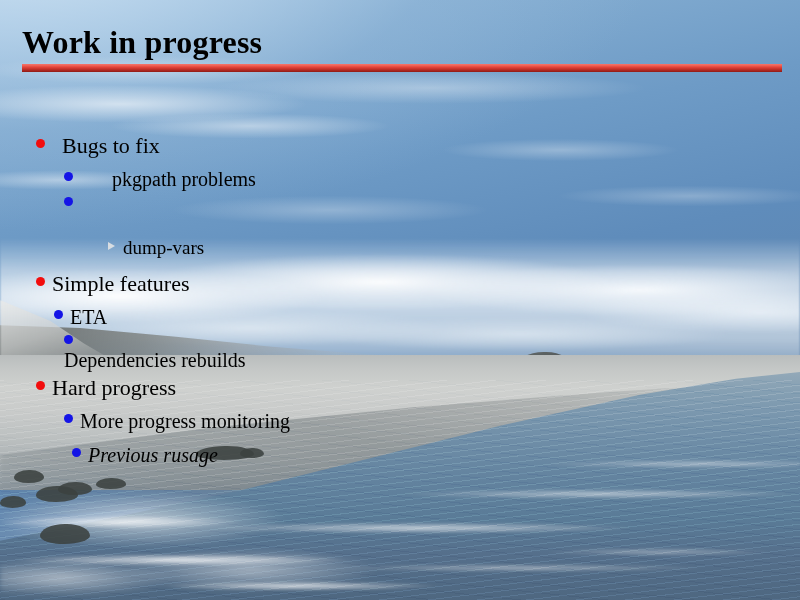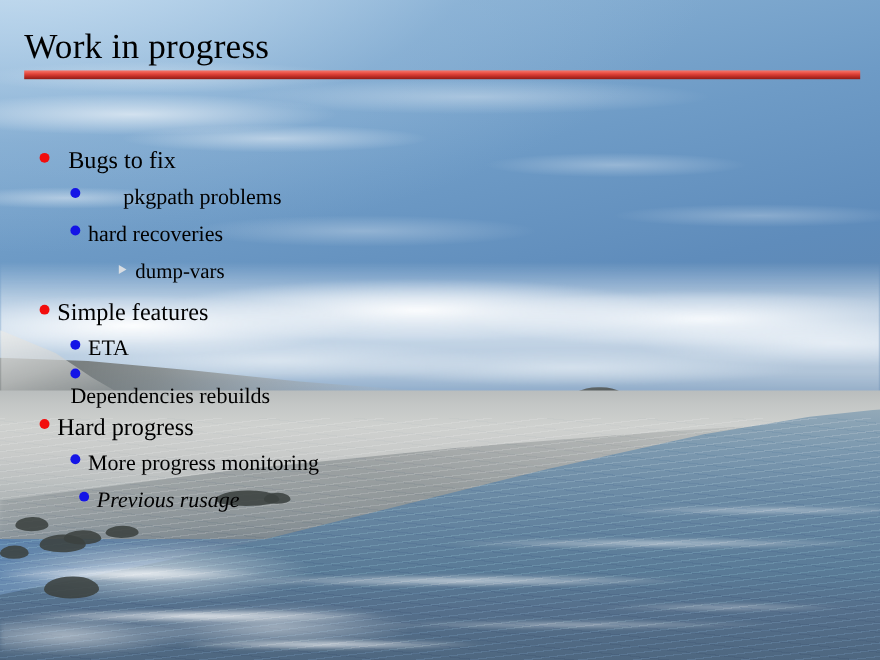--- a/index.html
+++ b/index.html
@@ -142,21 +142,21 @@
   }
   
   .kelp { position: absolute; background: #3c4240; border-radius: 50% 46% 52% 48% / 60% 58% 42% 40%; filter: blur(0.7px); opacity: .88; }
 
   
   .title {
     position: absolute;
     left: 22px;
     top: 24px;
     font-size: 32px;
-    font-weight: normal;
+    font-weight: bold;
     color: #000;
     letter-spacing: 0.2px;
     white-space: nowrap;
   }
   .title-rule {
     position: absolute;
     left: 22px;
     top: 64px;
     width: 760px;
     height: 8px;
@@ -243,31 +243,30 @@
       <div class="item lvl1" style="left: 36px; top: 133px; gap: 10px;">
         <span class="bullet dot-red"></span>
         <span class="label">Bugs to fix</span>
       </div>
       <div class="item lvl2" style="left: 64px; top: 168px; gap: 32px;">
         <span class="bullet dot-blue"></span>
         <span class="label">pkgpath problems</span>
       </div>
       <div class="item lvl2" style="left: 64px; top: 202px;">
         <span class="bullet dot-blue"></span>
-        <span class="label">hard recoveries</span>
       </div>
       <div class="item lvl1" style="left: 36px; top: 271px;">
         <span class="bullet dot-red"></span>
         <span class="label">Simple features</span>
       </div>
       <div class="item lvl3" style="left: 108px; top: 237px;">
         <span class="bullet tri"></span>
         <span class="label">dump-vars</span>
       </div>
-      <div class="item lvl2" style="left: 64px; top: 306px;">
+      <div class="item lvl2" style="left: 54px; top: 306px;">
         <span class="bullet dot-blue"></span>
         <span class="label">ETA</span>
       </div>
       <div class="item lvl2" style="left: 64px; top: 340px; flex-direction: column;">
         <span class="bullet dot-blue"></span>
         <span class="label">Dependencies rebuilds</span>
       </div>
       <div class="item lvl1" style="left: 36px; top: 375px;">
         <span class="bullet dot-red"></span>
         <span class="label">Hard progress</span>

